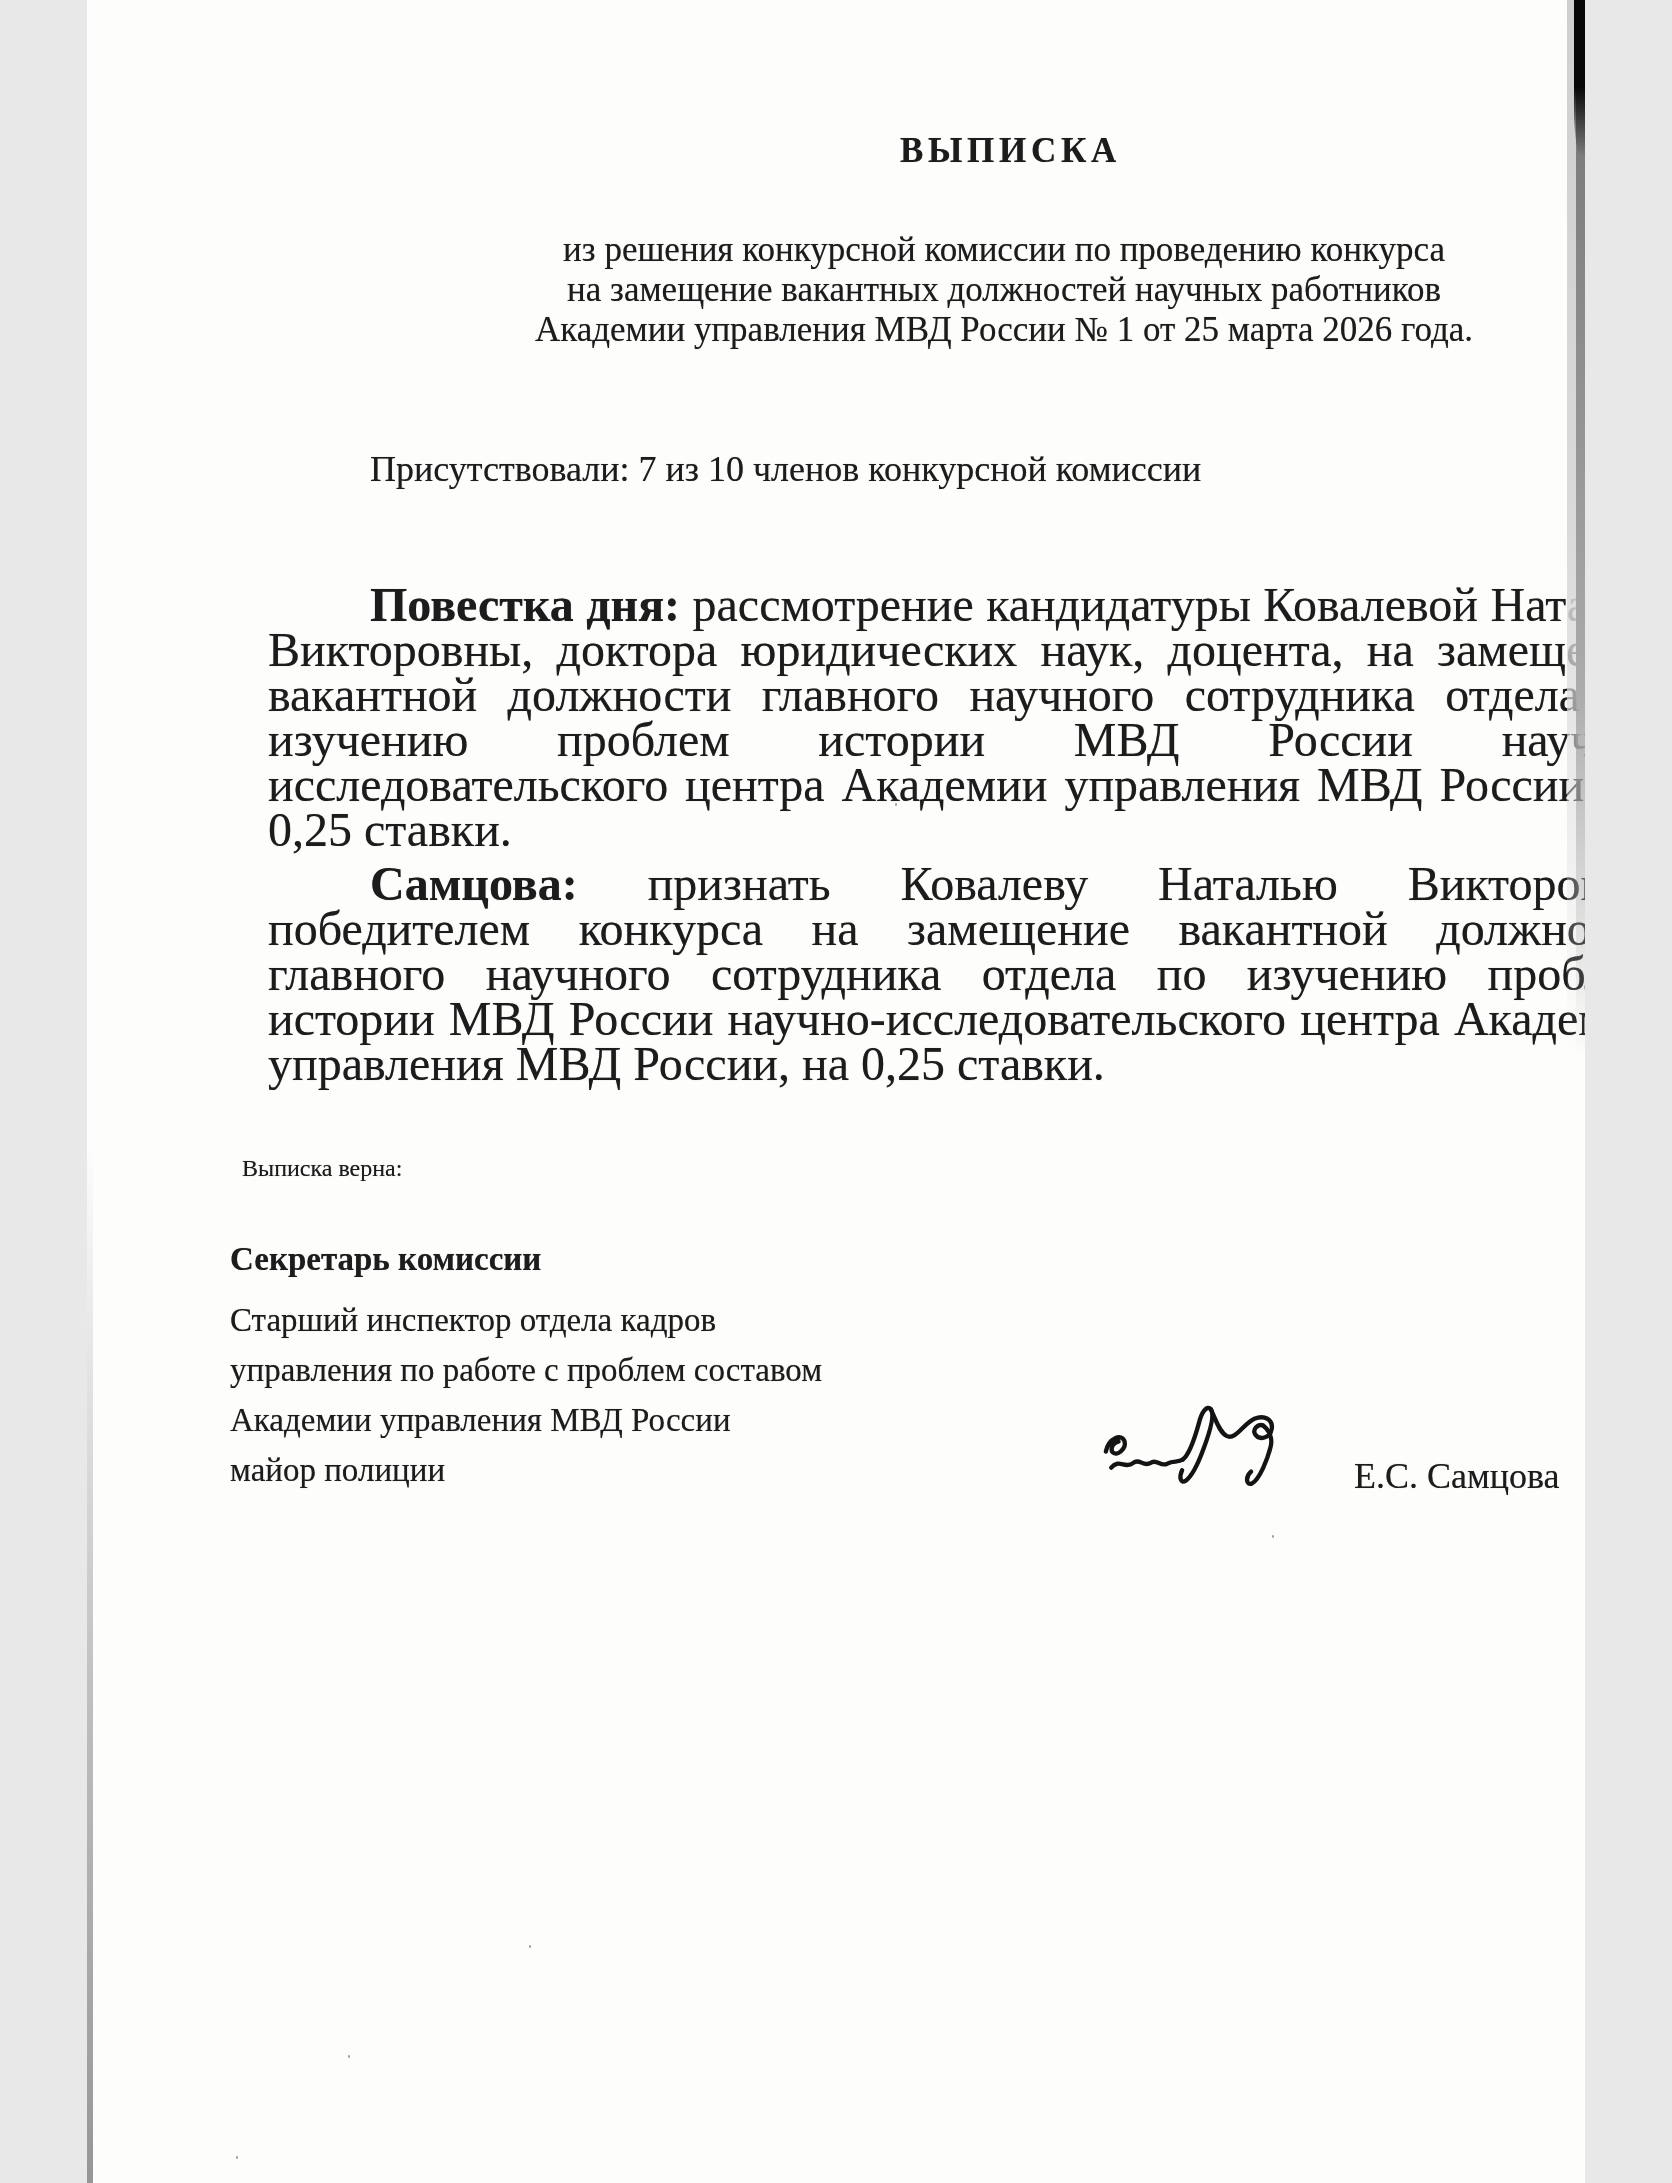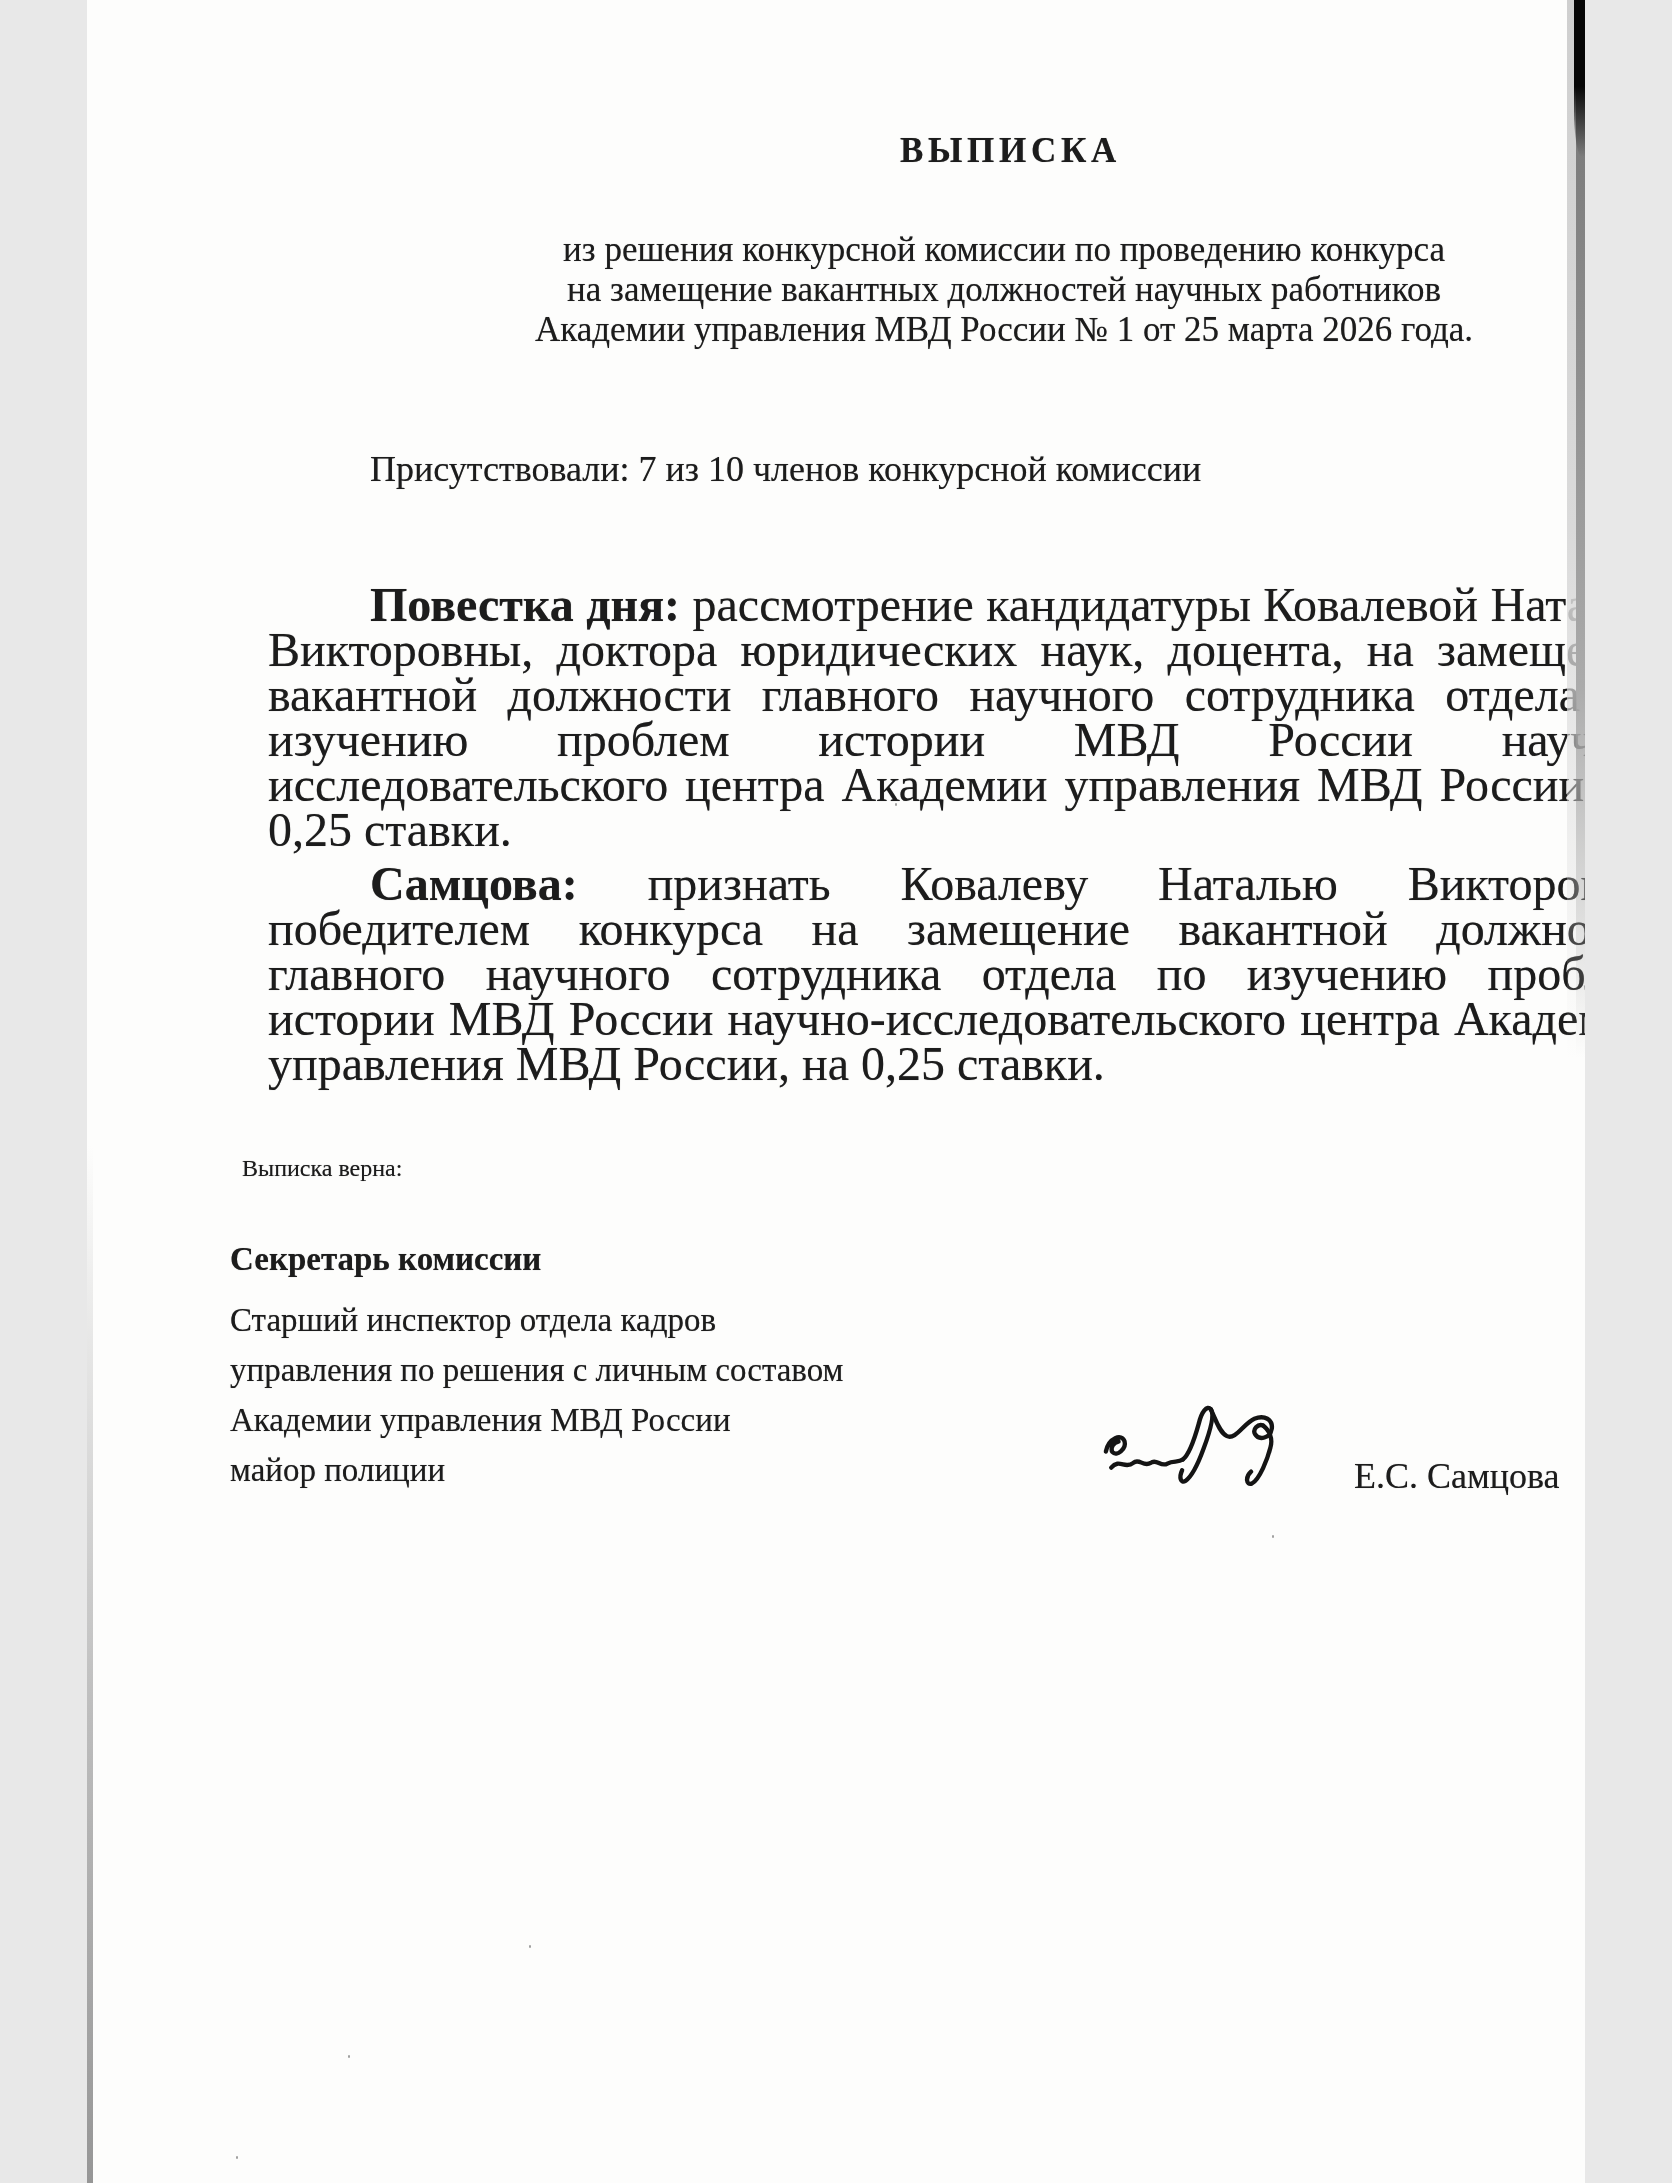--- a/index.html
+++ b/index.html
@@ -95,21 +95,21 @@
 
   <p class="paragraph agenda scan-text"><strong>Повестка дня:</strong> <span>рассмотрение кандидатуры Ковалевой Натальи Викторовны, доктора юридических наук, доцента, на замещение вакантной должности главного научного сотрудника отдела по изучению проблем истории МВД России научно-исследовательского центра Академии управления МВД России, на 0,25 ставки.</span></p>
 
   <p class="paragraph resolution scan-text"><strong>Самцова:</strong> <span>признать Ковалеву Наталью Викторовну, победителем конкурса на замещение вакантной должности главного научного сотрудника отдела по изучению проблем истории МВД России научно-исследовательского центра Академии управления МВД России, на 0,25 ставки.</span></p>
 
   <div class="certification scan-text">Выписка верна:</div>
 
   <div class="sig-block scan-text">
     <div class="role-title">Секретарь комиссии</div>
     <div>Старший инспектор отдела кадров</div>
-    <div>управления по решения с личным составом</div>
+    <div>управления по работе с проблем составом</div>
     <div>Академии управления МВД России</div>
     <div>майор полиции</div>
   </div>
 
   <svg class="signature-svg" width="201" height="97" viewBox="0 0 300 145" fill="none">
     <g stroke="#141414" stroke-width="6.5" stroke-linecap="round" fill="none">
       <path d="M16,80 C20,60 40,52 44,65 C47,76 32,88 26,81 C22,76 27,66 35,65"></path>
       <path d="M24,104 C36,90 45,107 57,97 C66,89 72,104 83,97 C92,90 98,104 108,98 C117,93 124,97 131,92"></path>
       <path d="M131,92 C142,84 150,56 155,38 C159,21 167,10 173,17 C179,25 171,52 162,76 C154,98 144,118 135,124 C128,128 125,119 130,108"></path>
       <path d="M173,17 C180,32 186,52 197,57 C210,63 222,38 238,31 C253,25 266,32 264,46 C262,60 245,64 239,54 C235,47 243,38 251,41"></path>

